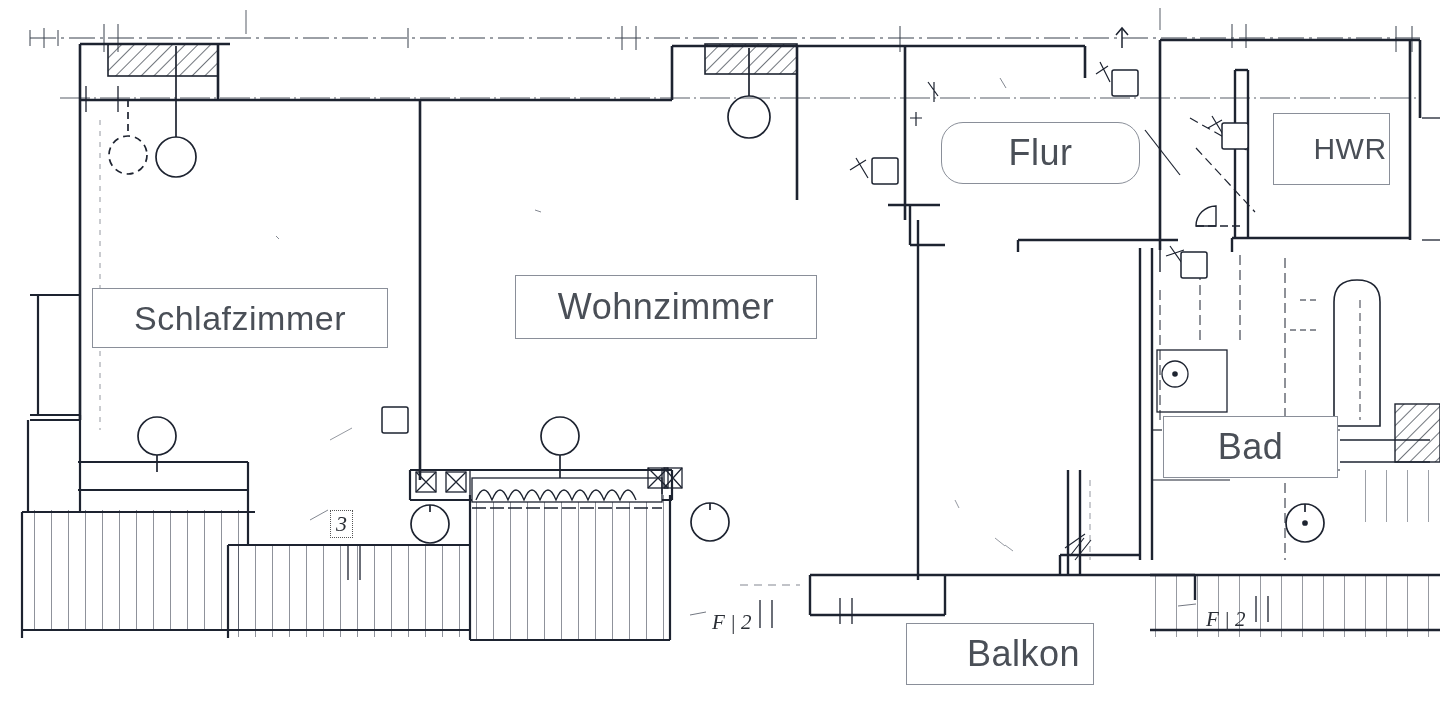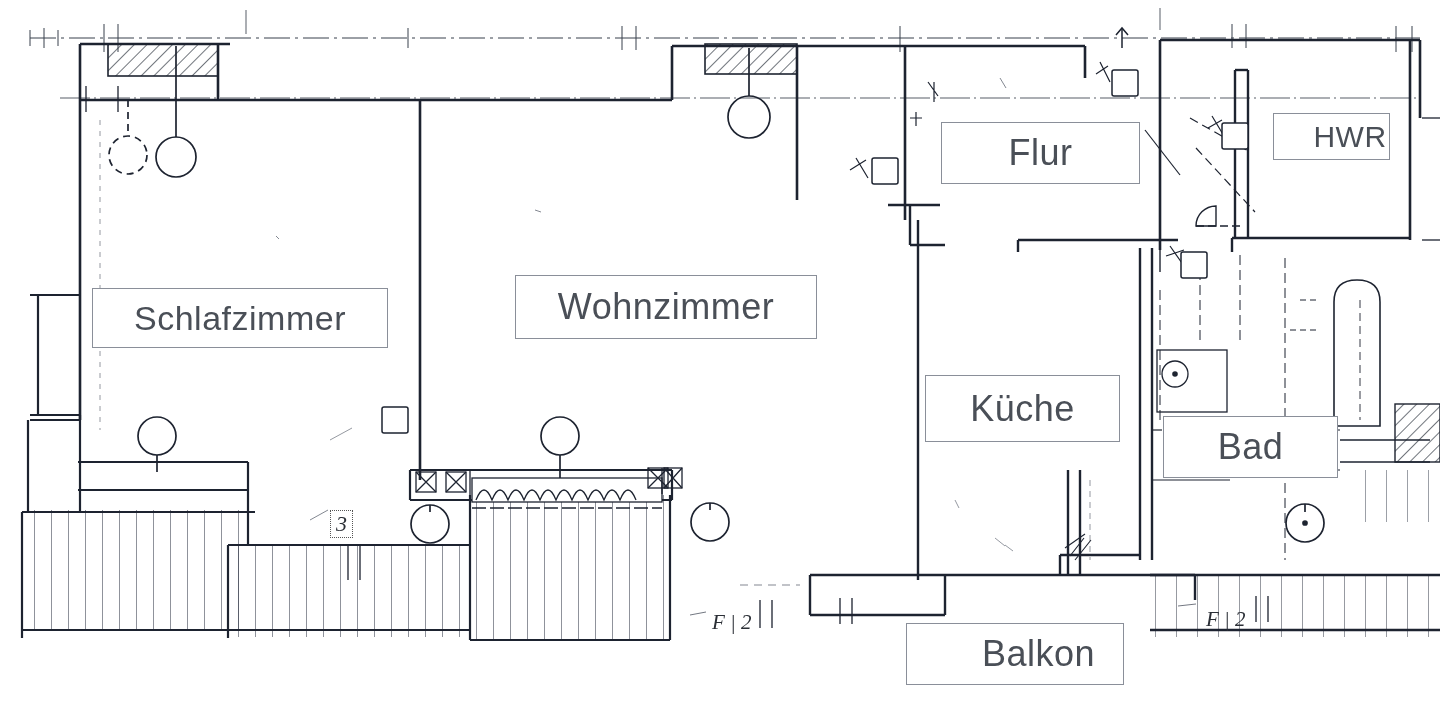--- a/index.html
+++ b/index.html
@@ -276,29 +276,28 @@
     <g stroke="#1d2330" fill="none" stroke-width="1.5">
       <path d="M1122 48 L1122 28"></path>
       <path d="M1116 35 L1122 28 L1128 35"></path>
     </g>
   </svg>
 
   <div class="room-label" style="left:515px; top:275px; width:302px; height:64px; font-size:36px;">Wohnzimmer</div>
 
   <div class="room-label" style="left:92px; top:288px; width:296px; height:60px; font-size:34px;">Schlafzimmer</div>
 
-  <div class="room-label" style="left:941px; top:122px; width:199px; height:62px; font-size:36px;">Flur</div>
-
-  <div class="room-label" style="left:1273px; top:113px; width:117px; height:47px; font-size:30px;padding-left:37px;">HWR</div>
-
-  <div class="room-label" style="left:925px; top:375px; width:195px; height:67px; font-size:36px;">Küche</div>
+  <div class="room-label" style="left:941px; top:122px; width:199px; height:62px; font-size:36px;border-radius:22px;">Flur</div>
+
+  <div class="room-label" style="left:1273px; top:113px; width:117px; height:72px; font-size:30px;padding-left:37px;">HWR</div>
+
 
   <div class="room-label" style="left:1163px; top:416px; width:175px; height:62px; font-size:36px;text-align:right;">Bad</div>
 
-  <div class="room-label" style="left:906px; top:623px; width:218px; height:62px; font-size:36px;padding-left:47px;">Balkon</div>
+  <div class="room-label" style="left:906px; top:623px; width:188px; height:62px; font-size:36px;padding-left:47px;">Balkon</div>
 
   <div class="hand-mark" style="left:330px; top:510px; font-size:22px; border:1px dotted #555; padding:0 5px;">3</div>
 
   <div class="hand-mark" style="left:712px; top:610px; font-size:21px;">F | 2</div>
 
   <div class="hand-mark" style="left:1206px; top:607px; font-size:21px;">F | 2</div>
 
 </div>
 
 </body></html>

